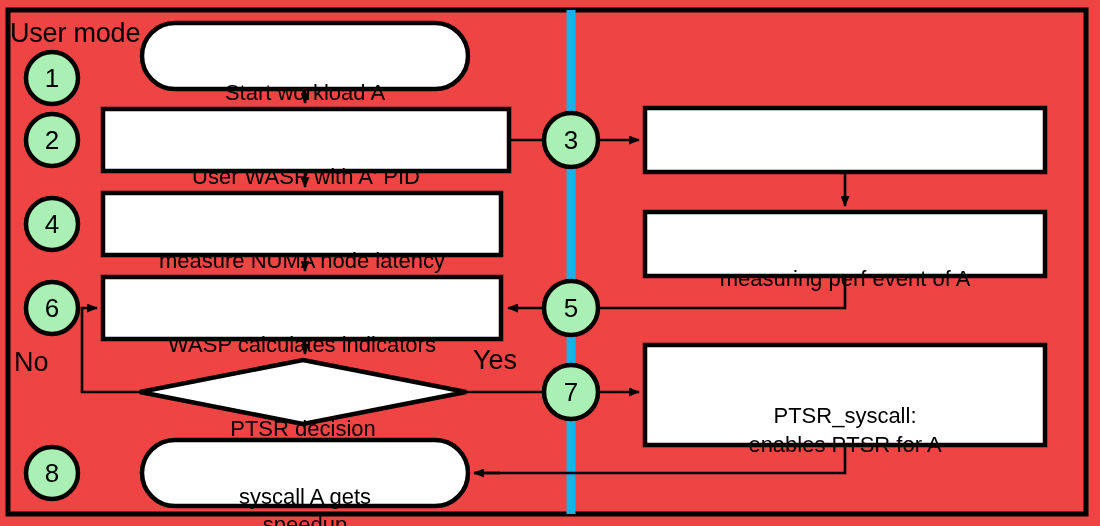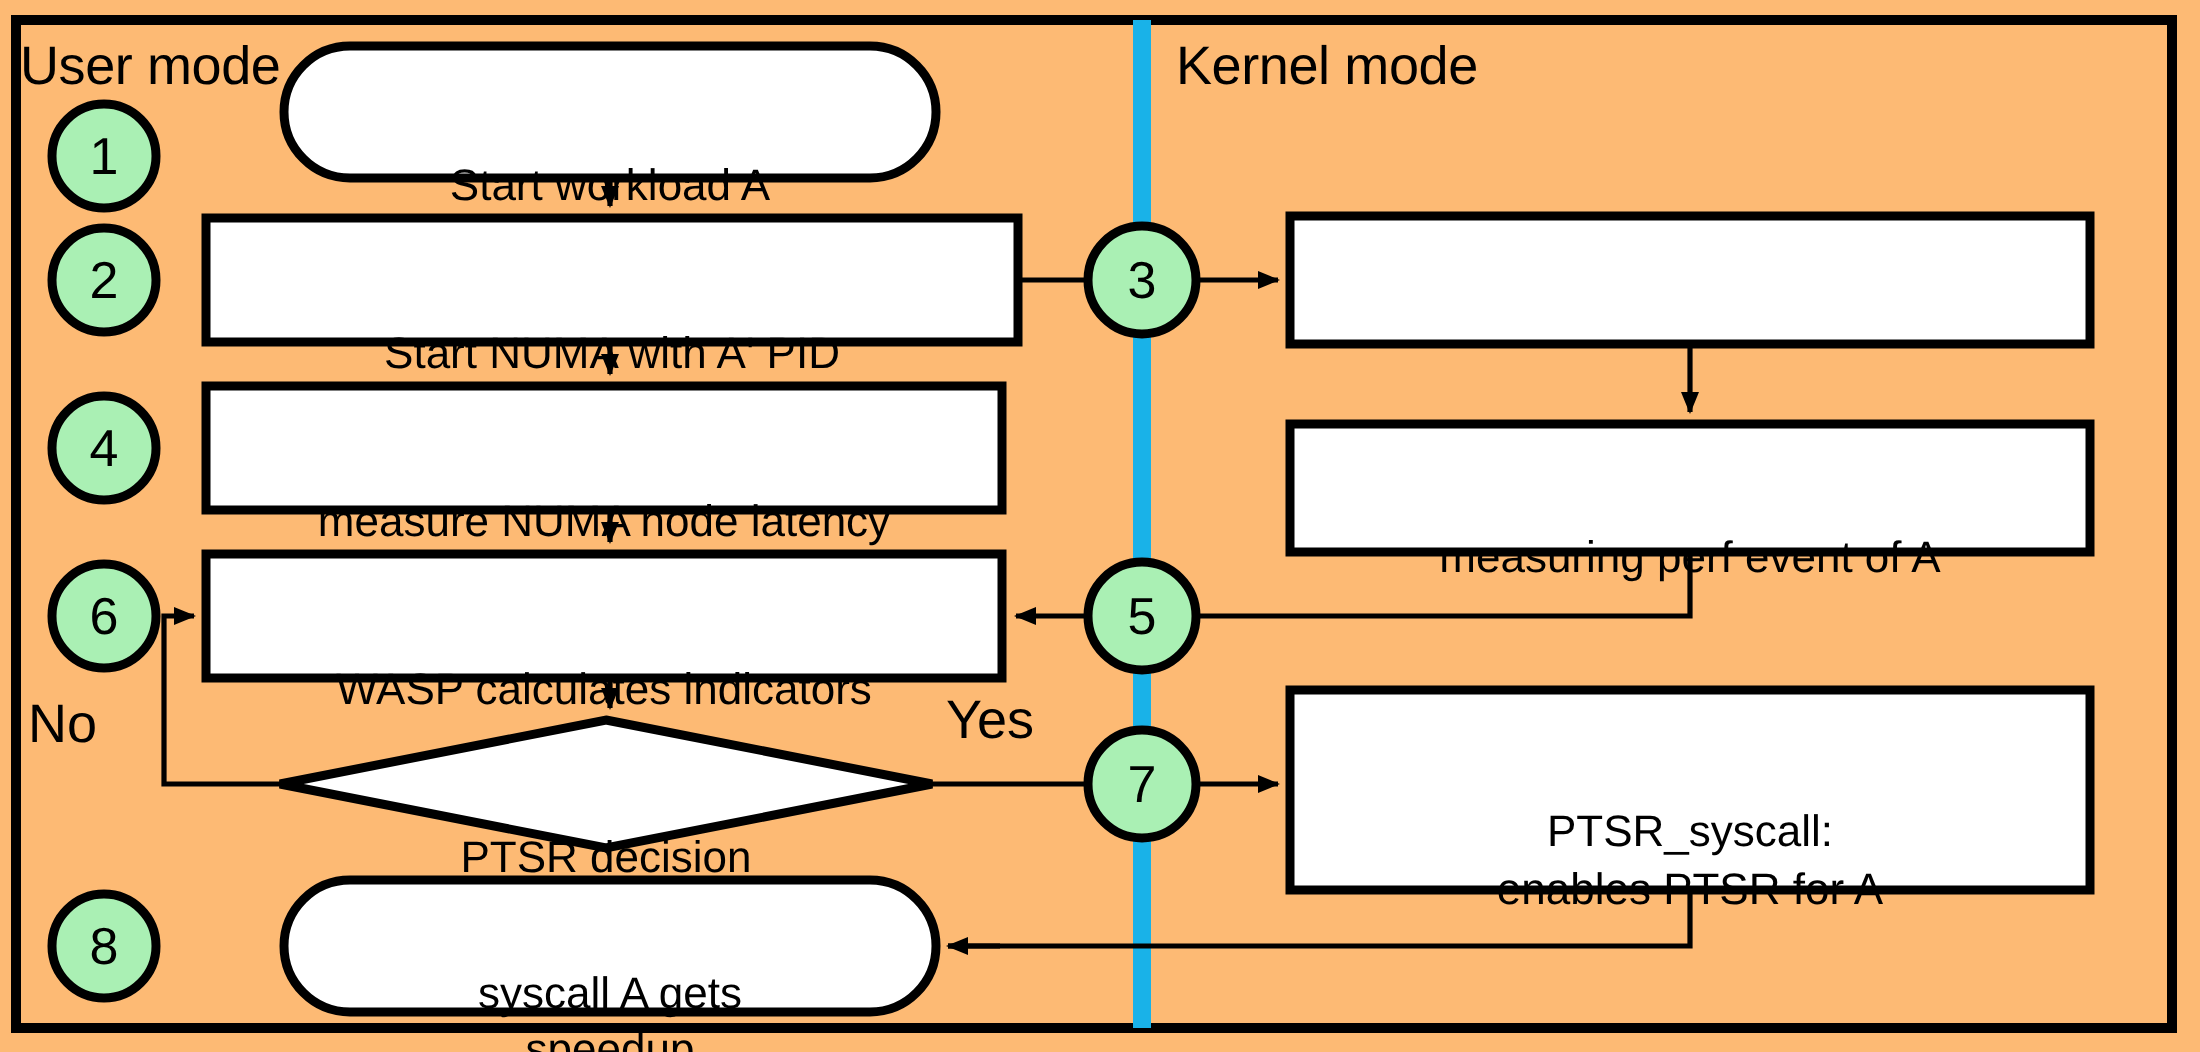--- a/index.html
+++ b/index.html
@@ -4,21 +4,21 @@
 <style>
   html, body {
     margin: 0;
     padding: 0;
     background: #ffffff;
   }
   #stage {
     position: relative;
     width: 1100px;
     height: 526px;
-    background: #fdba74;
+    background: #ef4444;
     font-family: "Liberation Sans", sans-serif;
     overflow: hidden;
   }
   #stage svg { position: absolute; left: 0; top: 0; }
   .txt {
     position: absolute;
     color: #000000;
     white-space: pre;
     line-height: 1.12;
     text-align: center;
@@ -102,24 +102,23 @@
     <circle cx="52" cy="140" r="26" fill="#aaf0b4" stroke="#000000" stroke-width="4.5"></circle>
     <circle cx="52" cy="224" r="26" fill="#aaf0b4" stroke="#000000" stroke-width="4.5"></circle>
     <circle cx="52" cy="308" r="26" fill="#aaf0b4" stroke="#000000" stroke-width="4.5"></circle>
     <circle cx="52" cy="473" r="26" fill="#aaf0b4" stroke="#000000" stroke-width="4.5"></circle>
     <circle cx="571" cy="140" r="27" fill="#aaf0b4" stroke="#000000" stroke-width="4.5"></circle>
     <circle cx="571" cy="308" r="27" fill="#aaf0b4" stroke="#000000" stroke-width="4.5"></circle>
     <circle cx="571" cy="392" r="27" fill="#aaf0b4" stroke="#000000" stroke-width="4.5"></circle>
   </svg>
 
   <div class="txt mode-label" style="left:10px; top:18px; text-align:left;">User mode</div>
-  <div class="txt mode-label" style="left:588px; top:18px; text-align:left;">Kernel mode</div>
 
   <div class="txt box-label" style="left:142px; top:45px; width:326px;">Start workload A</div>
-  <div class="txt box-label" style="left:103px; top:129px; width:406px;">Start NUMA with A' PID</div>
+  <div class="txt box-label" style="left:103px; top:129px; width:406px;">User WASP with A' PID</div>
   <div class="txt box-label" style="left:103px; top:213px; width:398px;">measure NUMA node latency</div>
   <div class="txt box-label" style="left:180px; top:381px; width:246px;">PTSR decision</div>
   <div class="txt box-label" style="left:103px; top:297px; width:398px;">WASP calculates indicators</div>
   <div class="txt box-label" style="left:142px; top:449px; width:326px;">syscall A gets</div>
   <div class="txt box-label" style="left:142px; top:477px; width:326px;">speedup</div>
 
   <div class="txt box-label" style="left:645px; top:231px; width:400px;">measuring perf event of A</div>
   <div class="txt box-label" style="left:645px; top:368px; width:400px;">PTSR_syscall:</div>
   <div class="txt box-label" style="left:645px; top:397px; width:400px;">enables PTSR for A</div>
 

